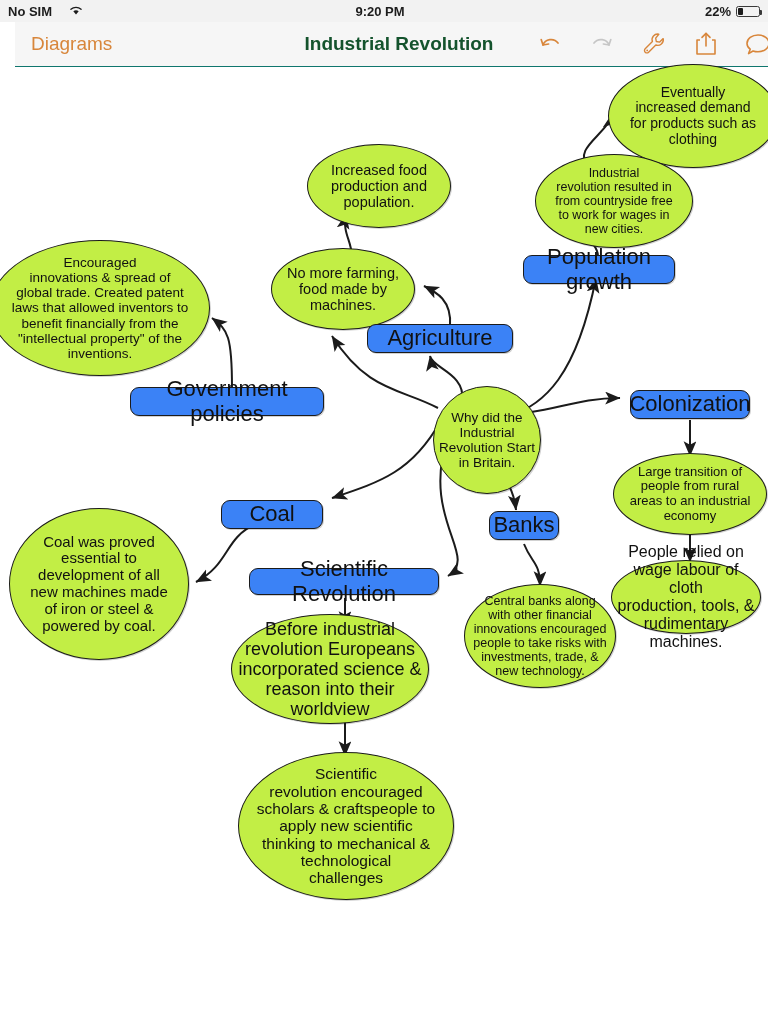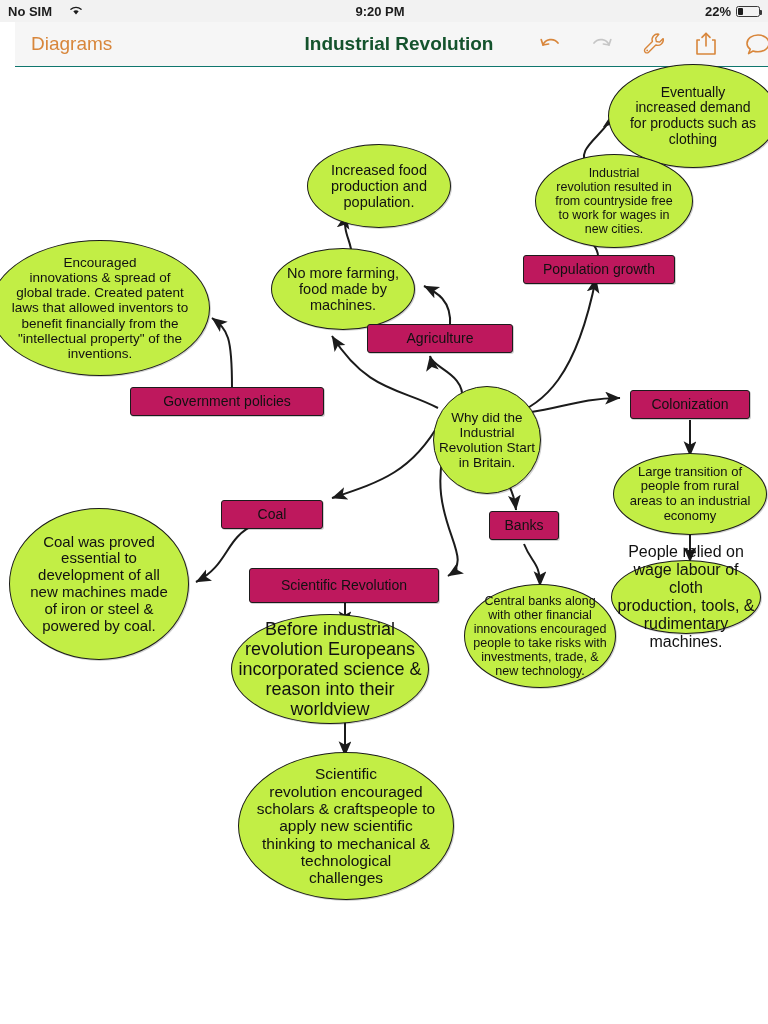--- a/index.html
+++ b/index.html
@@ -67,24 +67,24 @@
 
   .node {
     position:absolute;
     display:flex; align-items:center; justify-content:center;
     text-align:center;
     color:#111;
     line-height:1.12;
     white-space:pre-line;
   }
   .node.box {
-    background:#be185d;
+    background:#3b82f6;
     border:1.6px solid #1b1b1b;
-    border-radius:3px;
-    font-size:14px;
+    border-radius:9px;
+    font-size:22px;
     box-shadow: 1px 1px 0 rgba(0,0,0,.18);
   }
   .node.ell {
     background:#c2ee45;
     border:1.6px solid #1b1b1b;
     border-radius:50%;
     box-shadow: 1px 1px 0 rgba(0,0,0,.18);
   }
   .node .lbl { display:block; padding:2px 4px; }
 </style>
@@ -292,21 +292,21 @@
 
     <div class="node ell" style="left:464px; top:516px; width:152px; height:104px; font-size:12.5px;">
       <span class="lbl">Central banks along
 with other financial
 innovations encouraged
 people to take risks with
 investments, trade, &amp;
 new technology.</span>
     </div>
 
-    <div class="node box" style="left:249px; top:500px; width:190px; height:35px;">
+    <div class="node box" style="left:249px; top:500px; width:190px; height:27px;">
       <span class="lbl">Scientific Revolution</span>
     </div>
 
     <div class="node ell" style="left:231px; top:546px; width:198px; height:110px; font-size:18px;">
       <span class="lbl">Before industrial
 revolution Europeans
 incorporated science &amp;
 reason into their
 worldview</span>
     </div>

